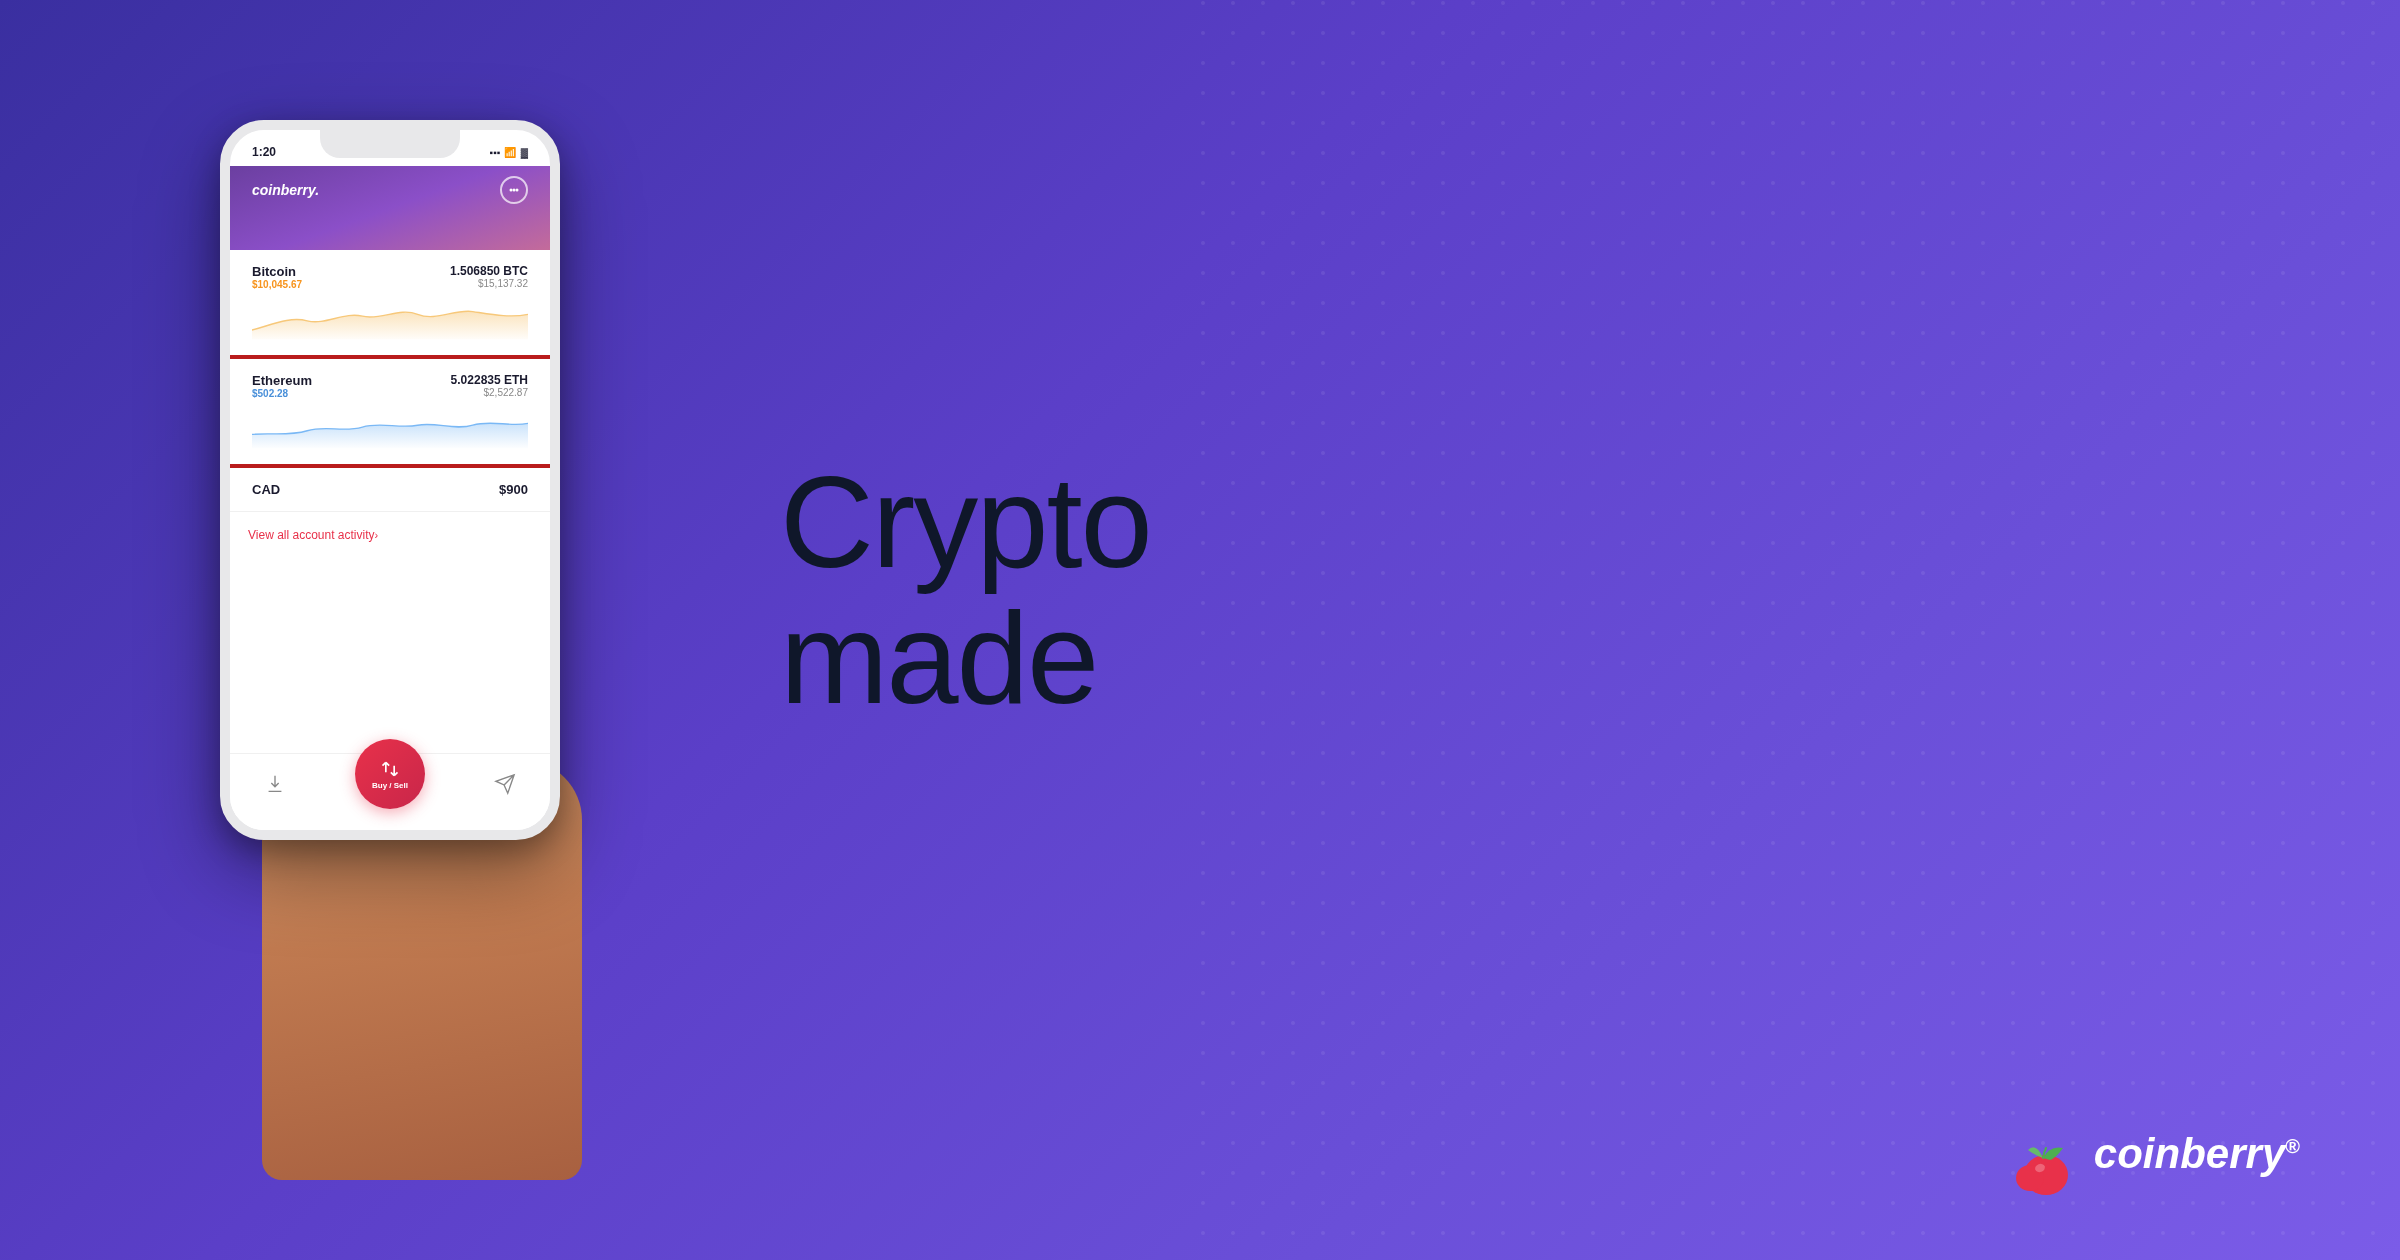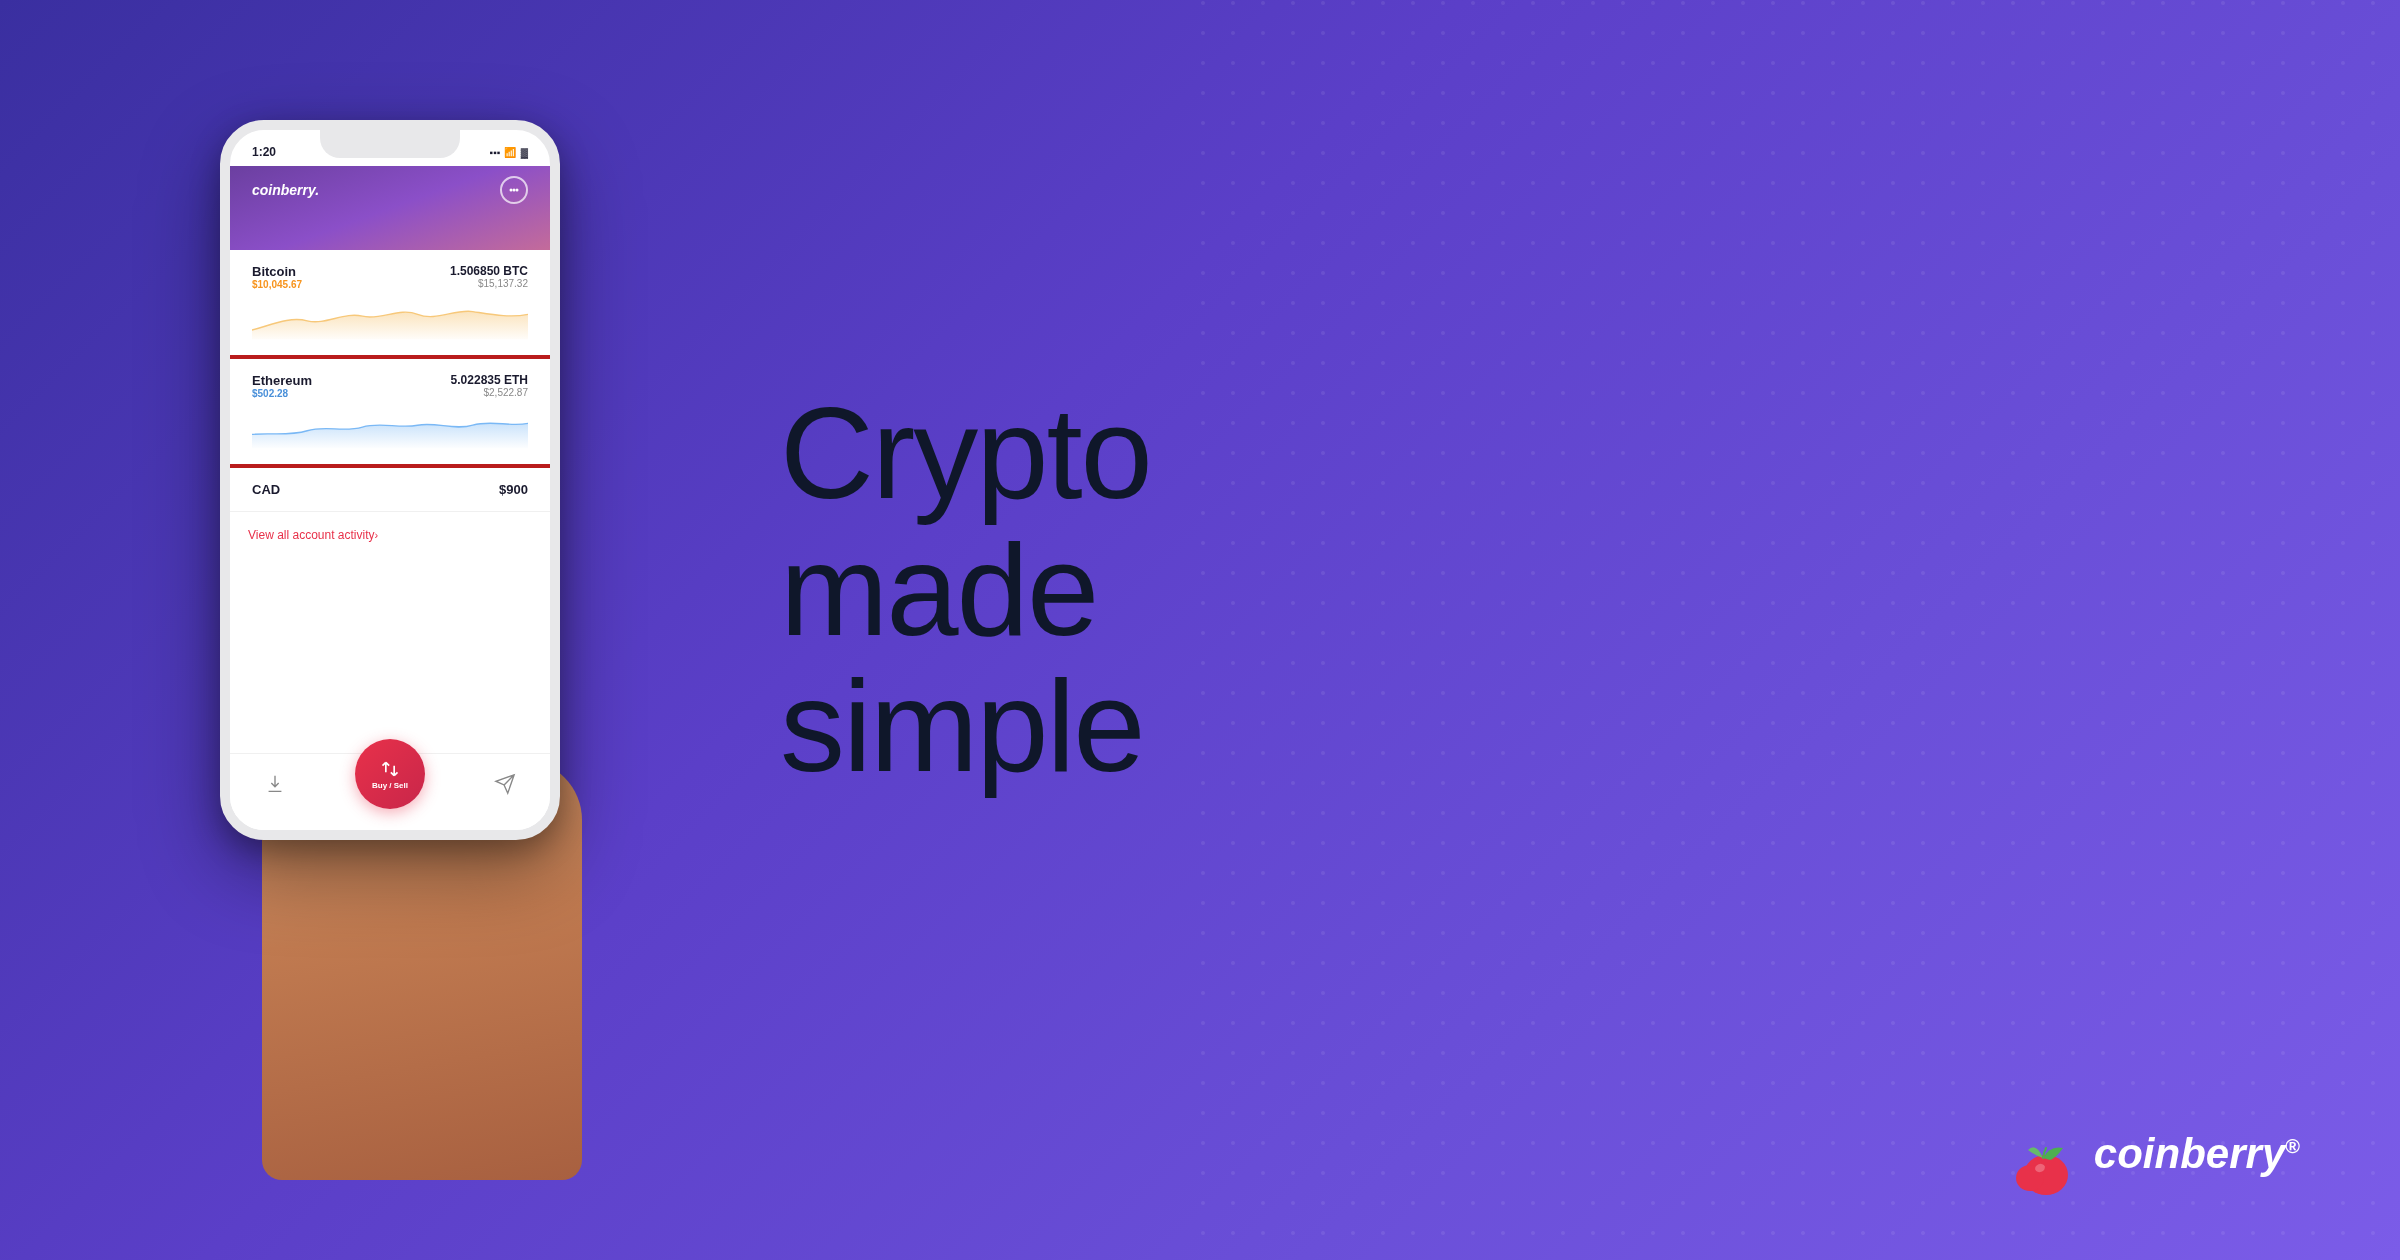--- a/index.html
+++ b/index.html
@@ -446,21 +446,20 @@
       </svg>
     </div>
 
   </div>
 </div>
 
 <div class="right-section">
   <div class="tagline">
     <div>Crypto</div>
     <div>made</div>
-    <div>simple</div>
   </div>
 </div>
 
 <div class="bottom-right-brand">
 
   <svg class="berry-icon" viewBox="0 0 70 70" xmlns="http://www.w3.org/2000/svg">
 
     <ellipse cx="38" cy="45" rx="22" ry="20" fill="#e8314a"></ellipse>
 
     <ellipse cx="22" cy="48" rx="14" ry="13" fill="#e8314a"></ellipse>

